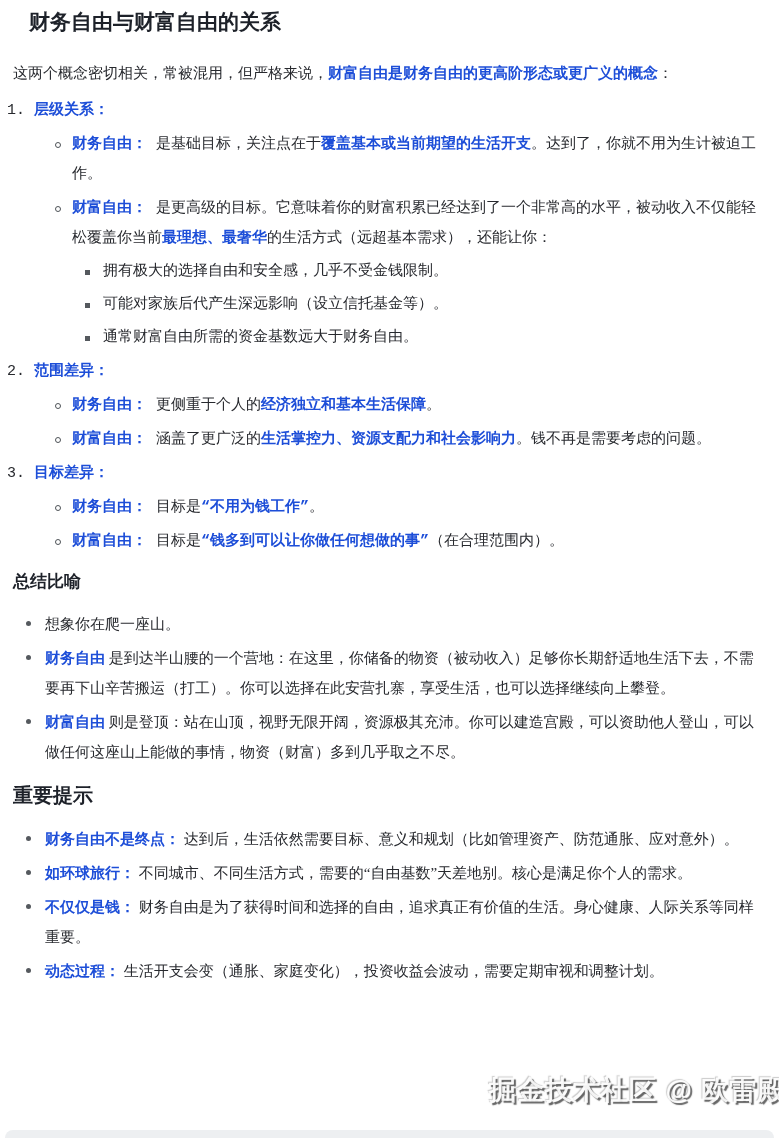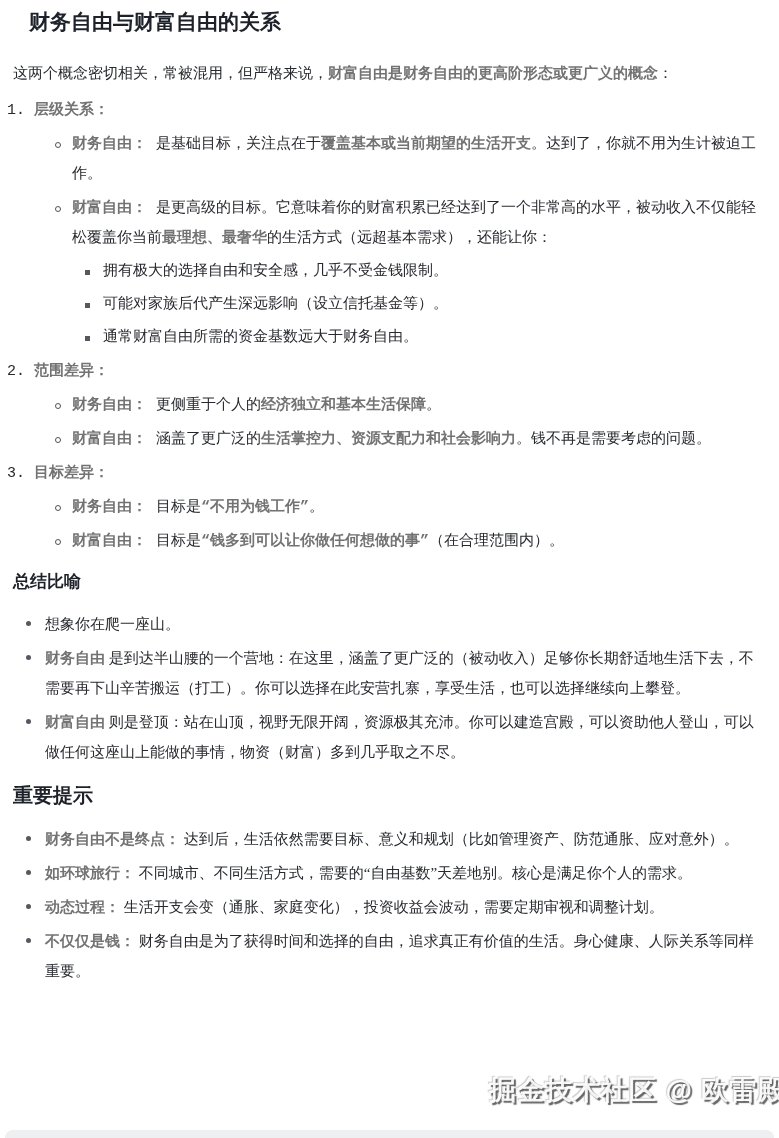--- a/index.html
+++ b/index.html
@@ -6,21 +6,21 @@
   body{
     width:779px;height:1138px;background:#ffffff;overflow:hidden;position:relative;
     font-family:"Liberation Sans","DejaVu Sans",sans-serif;
     color:#27292e;
   }
   .content{padding:8px 14px 0 13px;font-size:15px;line-height:30px;}
   h1{font-size:21px;line-height:28px;margin:0 16px 22px;font-weight:700;color:#1d2129;}
   h2{font-size:20px;line-height:28px;margin:14px 0 15px;font-weight:700;color:#1d2129;}
   h3{font-size:17px;line-height:24px;margin:13px 0 15px;font-weight:700;color:#1d2129;}
   p{margin:0;}
-  strong{font-weight:700;color:#737373;}
+  strong{font-weight:700;color:#1d4ed8;}
   .intro{margin-bottom:8px;}
   ol.main{margin:0;padding-left:21px;font-family:Liberation Mono, monospace;}
   ol.main>li{margin-bottom:4px;}
   ul{list-style:none;margin:0;padding:0;}
   .lvl2{padding-left:8px;margin-top:2px;}
   .lvl2>li{position:relative;padding-left:30px;margin:4px 0;}
   .lvl2>li::before{content:"";position:absolute;left:13px;top:12px;width:5px;height:5px;
     border:1.5px solid #4e5358;border-radius:50%;box-sizing:border-box;width:6px;height:6px;}
   .lvl3{padding-left:1px;margin-top:3px;}
   .lvl3>li{position:relative;padding-left:30px;margin:3px 0;}
@@ -79,31 +79,31 @@
         <li><strong>财富自由：</strong><span> 目标是</span><strong>“钱多到可以让你做任何想做的事”</strong><span>（在合理范围内）。</span></li>
       </ul>
     </li>
 
   </ol>
 
   <h3>总结比喻</h3>
 
   <ul class="lvl1">
     <li><span>想象你在爬一座山。</span></li>
-    <li><strong>财务自由</strong><span> 是到达半山腰的一个营地：在这里，涵盖了更广泛的（被动收入）足够你长期舒适地生活下去，不需要再下山辛苦搬运（打工）。你可以选择在此安营扎寨，享受生活，也可以选择继续向上攀登。</span></li>
+    <li><strong>财务自由</strong><span> 是到达半山腰的一个营地：在这里，你储备的物资（被动收入）足够你长期舒适地生活下去，不需要再下山辛苦搬运（打工）。你可以选择在此安营扎寨，享受生活，也可以选择继续向上攀登。</span></li>
     <li><strong>财富自由</strong><span> 则是登顶：站在山顶，视野无限开阔，资源极其充沛。你可以建造宫殿，可以资助他人登山，可以做任何这座山上能做的事情，物资（财富）多到几乎取之不尽。</span></li>
   </ul>
 
   <h2>重要提示</h2>
 
   <ul class="lvl1">
     <li><strong>财务自由不是终点：</strong><span> 达到后，生活依然需要目标、意义和规划（比如管理资产、防范通胀、应对意外）。</span></li>
     <li><strong>如环球旅行：</strong><span> 不同城市、不同生活方式，需要的“自由基数”天差地别。核心是满足你个人的需求。</span></li>
+    <li><strong>不仅仅是钱：</strong><span> 财务自由是为了获得时间和选择的自由，追求真正有价值的生活。身心健康、人际关系等同样重要。</span></li>
     <li><strong>动态过程：</strong><span> 生活开支会变（通胀、家庭变化），投资收益会波动，需要定期审视和调整计划。</span></li>
-    <li><strong>不仅仅是钱：</strong><span> 财务自由是为了获得时间和选择的自由，追求真正有价值的生活。身心健康、人际关系等同样重要。</span></li>
   </ul>
 
 
 </div>
 
 <div class="watermark">掘金技术社区 @ 欧雷殿</div>
 
 <div class="bottom-bar"></div>
 
 </body></html>

